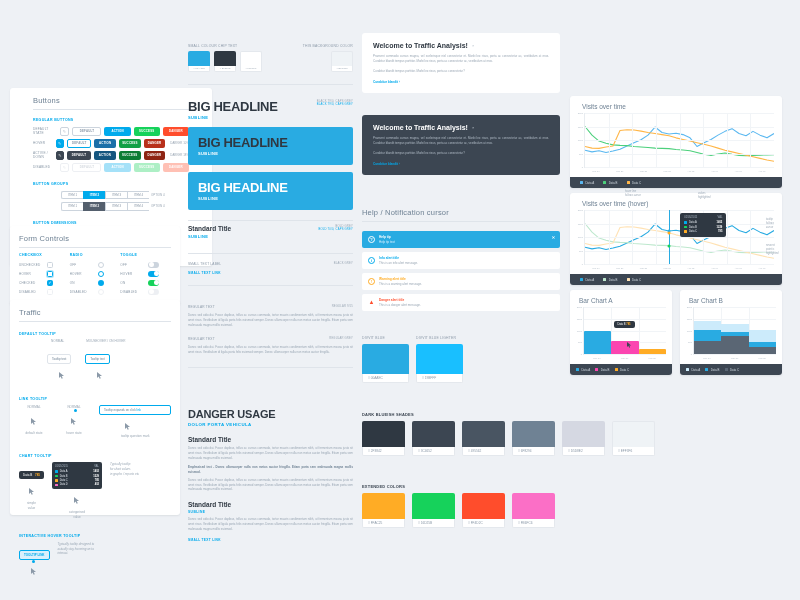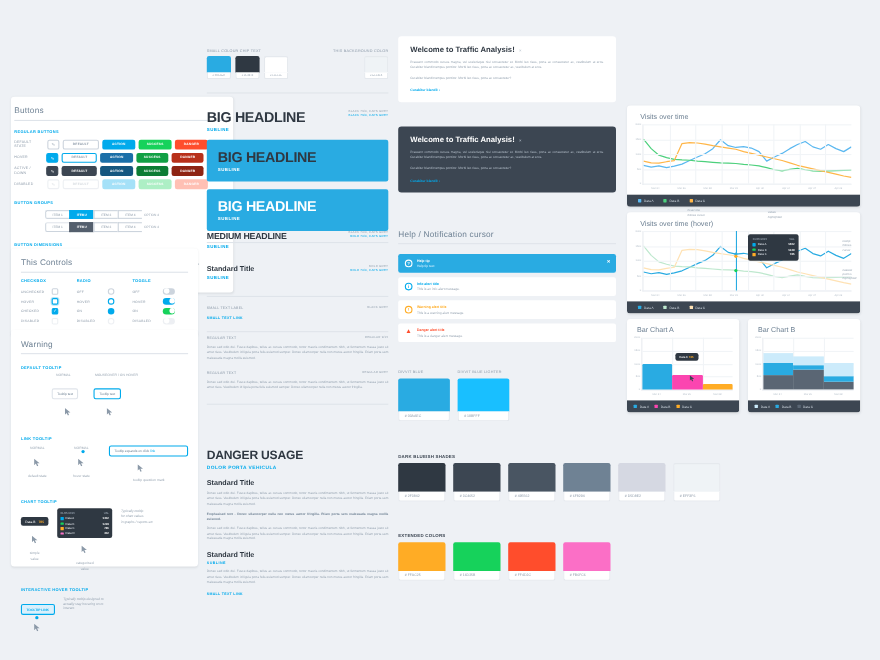--- a/index.html
+++ b/index.html
@@ -24,21 +24,21 @@
   #col-charts { left:570px; width:220px; }
 
   .sect-title { font-size:7.5px; color:#6f8294; letter-spacing:.2px; }
   .sect-rule  { height:1px; background:#dfe4ea; margin-top:4px; }
   .lbl-blue   { font-size:3.6px; color:#00AAEC; font-weight:bold; letter-spacing:.3px;
                 text-transform:uppercase; }
   .lbl-gray   { font-size:3.4px; color:#8b99a8; letter-spacing:.2px; text-transform:uppercase; }
   .micro      { font-size:3.1px; color:#9aa7b4; line-height:1.5; }
 
   
-  #buttons-card { position:absolute; left:0; top:88px; width:202px; padding:8px 3px 10px; }
+  #buttons-card { position:absolute; left:0; top:88px; width:202px; padding:8px 23px 10px; }
   .btn-row { display:flex; align-items:center; gap:3px; margin-bottom:3.5px; }
   .btn-rowlabel { width:27px; font-size:3.2px; color:#8b99a8; text-transform:uppercase; letter-spacing:.2px; }
   .sq-btn { width:11px; height:8.5px; border-radius:2px; border:1px solid #ccd4dd;
             background:#fff; display:flex; align-items:center; justify-content:center; }
   .sq-btn .gl { font-size:4px; color:#9aa7b4; }
   .sq-btn.active { background:#00AAEC; border-color:#00AAEC; }
   .sq-btn.dark   { background:#3c4652; border-color:#3c4652; }
   .sq-btn.active .gl, .sq-btn.dark .gl { color:#fff; }
   .pill { height:8.5px; border-radius:2px; display:flex; align-items:center; justify-content:center;
           font-size:2.9px; font-weight:bold; color:#fff; letter-spacing:.2px; white-space:nowrap; }
@@ -251,21 +251,21 @@
         <span class="micro">PADDING LEFT/RIGHT 14px</span>
       </div>
       <div style="display:flex; align-items:center; justify-content:center; gap:3px; margin-top:2px">
         <span class="micro">PADDING TOP/BOTTOM 8px</span>
         <span class="pill w2" style="background:#fff; border:1px solid #00AAEC; color:#00AAEC">BUTTON</span>
         <span class="micro">BORDER RADIUS 2px</span>
       </div>
     </div>
 
     <div class="panel" id="form-card">
-      <div class="sect-title">This Controls</div>
+      <div class="sect-title">Form Controls</div>
       <div class="sect-rule"></div>
       <div class="fc-cols">
 
         <div class="fc-col">
           <div class="lbl-blue" style="margin-bottom:3px">CHECKBOX</div>
           <div class="fc-row">
             <span class="fc-name">UNCHECKED</span>
             <span class="cbx"></span>
             </div>
           <div class="fc-row">
@@ -318,21 +318,21 @@
             </div>
           <div class="fc-row">
             <span class="fc-name">DISABLED</span>
             <span class="tgl dim"></span>
             </div>
         </div>
       </div>
     </div>
 
     <div class="panel" id="tip-card">
-      <div class="sect-title">Warning</div>
+      <div class="sect-title">Traffic</div>
       <div class="sect-rule"></div>
 
       <div class="lbl-blue" style="margin-top:10px">DEFAULT TOOLTIP</div>
 
       <div style="display:flex; gap:22px; margin:3px 0 0 32px">
         <div class="micro">NORMAL</div>
         <div class="micro">MOUSEOVER / ON HOVER</div>
       </div>
 
       <div style="display:flex; gap:14px; margin:2px 0 0 28px">
@@ -519,30 +519,20 @@
         <div class="subline">SUBLINE</div>
       </div>
       <div class="hero w">
         <div class="big-head">BIG HEADLINE</div>
         <div class="subline">SUBLINE</div>
       </div>
       <div class="rule" style="margin-top:10px"></div>
     </div>
 
     <div style="position:absolute; top:210px; width:165px">
-      <div style="display:flex; justify-content:space-between; align-items:flex-start">
-        <div>
-          <div class="med-head">MEDIUM HEADLINE</div>
-          <div class="subline">SUBLINE</div>
-        </div>
-        <div>
-          <div class="spec">BLACK  70/0, CAPS  GREY</div>
-          <div class="spec b">BOLD  70/0, CAPS  GREY</div>
-        </div>
-      </div>
       <div style="display:flex; justify-content:space-between; align-items:flex-start; margin-top:15px">
         <div>
           <div class="std-title">Standard Title</div>
           <div class="subline">SUBLINE</div>
         </div>
         <div>
           <div class="spec">BOLD  GREY</div>
           <div class="spec b">BOLD  70/0, CAPS  GREY</div>
         </div>
       </div>

